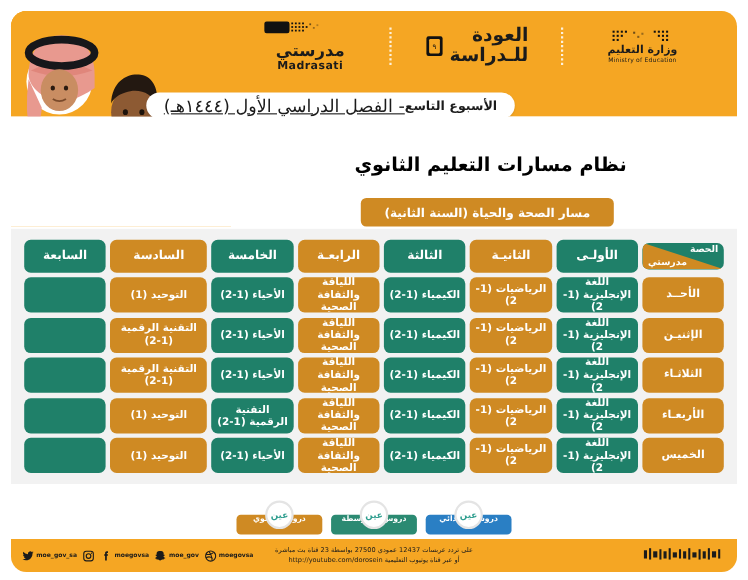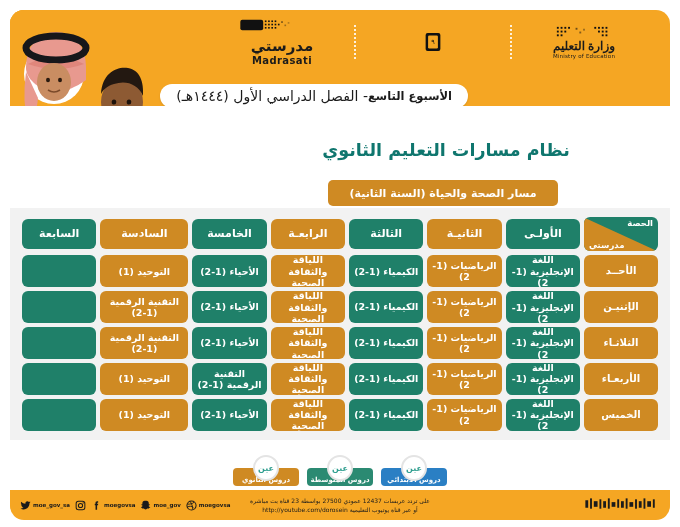--- a/index.html
+++ b/index.html
@@ -85,38 +85,38 @@
     position: absolute;
     right: 212px; top: 84px;
     height: 24px;
     padding: 0 16px;
     background: #ffffff;
     border-radius: 12px;
     display: flex; align-items: center; justify-content: center;
     box-shadow: 0 1px 2px rgba(0,0,0,.12);
   }
   .week-pill .w-b { font-size: 11.5px; font-weight: bold; color: #1b1b1b; }
-  .week-pill .w-n { font-size: 14px; color: #1b1b1b; }
+  .week-pill .w-n { font-size: 16px; color: #1b1b1b; text-decoration: underline; }
 
   
   .mid {
     position: absolute;
     left: 10px; top: 106px;
     width: 660px; height: 100px;
     background: #ffffff;
   }
 
   .sys-title {
     position: absolute;
     right: 0; top: 34px;
     width: 448px;
     text-align: center;
     font-size: 17.5px;
     font-weight: bold;
-    color: #0f766e;
+    color: #000000;
   }
 
   .track-pill {
     position: absolute;
     right: 112px; top: 74px;
     width: 230px; height: 26px;
     background: #cf8a23;
     border-radius: 5px;
     display: flex; align-items: center; justify-content: center;
     color: #ffffff;
@@ -159,21 +159,21 @@
   }
   .hdr { height: 30px; font-size: 11px; letter-spacing: .5px; }
   .green  { background: #1f8069; }
   .orange { background: #cf8a23; }
   .empty  { background: #1f8069; }
   .daycell { background: #cf8a23; font-size: 10px; letter-spacing: 1px; }
 
   
   .corner {
     position: relative;
-    height: 34px;
+    height: 24px;
     border-radius: 6px;
     overflow: hidden;
     background: #1f8069;
   }
   .corner .tri {
     position: absolute; inset: 0;
     background: #cf8a23;
     clip-path: polygon(0 0, 0 100%, 100% 100%);
   }
   .corner .lbl-period {
@@ -191,24 +191,24 @@
     left: 0; top: 446px;
     width: 680px; height: 44px;
     display: flex;
     flex-direction: row-reverse;
     align-items: center;
     justify-content: center;
     gap: 8px;
   }
   .badge {
     position: relative;
-    width: 66px; height: 18px;
+    width: 78px; height: 18px;
     border-radius: 4px;
     display: flex; align-items: flex-end; justify-content: center;
-    padding-bottom: 2px;
+    padding-bottom: 10px;
     margin-top: 18px;
   }
   .badge .b-txt {
     font-size: 7px; font-weight: bold; color: #ffffff; line-height: 1;
   }
   .badge .ain {
     position: absolute;
     top: -13px; left: 50%;
     transform: translateX(-50%);
     width: 26px; height: 26px;
@@ -350,20 +350,24 @@
 
     <div class="logo-divider"></div>
 
     <div class="logo-cell logo-back">
       <div style="display:flex;flex-direction:row-reverse;align-items:center;gap:5px;">
         <svg viewBox="0 0 22 24" width="18" height="20" xmlns="http://www.w3.org/2000/svg">
           <rect x="2" y="1" width="18" height="22" rx="2.5" fill="#111"></rect>
           <rect x="5" y="4" width="12" height="16" rx="1.5" fill="#f5a623"></rect>
           <text x="11" y="15" font-size="8" fill="#111" text-anchor="middle" font-family="DejaVu Sans">٩</text>
         </svg>
+        <div style="text-align:right;">
+          <div class="logo-ar logo-ar-big">العودة</div>
+          <div class="logo-ar logo-ar-big">للـدراسة</div>
+        </div>
       </div>
     </div>
 
     <div class="logo-divider"></div>
 
     <div class="logo-cell logo-moe">
       <svg viewBox="0 0 62 16" width="58" height="15" xmlns="http://www.w3.org/2000/svg">
         <g fill="#111">
           <rect x="2" y="2" width="2" height="2"></rect>
             <rect x="6" y="2" width="2" height="2"></rect>
@@ -381,21 +385,21 @@
             <rect x="46" y="2" width="2" height="2"></rect>
           <rect x="50" y="2" width="2" height="2"></rect>
             <rect x="54" y="2" width="2" height="2"></rect>
           <rect x="46" y="6" width="2" height="2"></rect>
             <rect x="50" y="6" width="2" height="2"></rect>
           <rect x="54" y="6" width="2" height="2"></rect>
           <rect x="50" y="10" width="2" height="2"></rect>
             <rect x="54" y="10" width="2" height="2"></rect>
         </g>
       </svg>
-      <div class="logo-ar" style="font-size:12px;font-family:Liberation Serif, serif;">وزارة التعليم</div>
+      <div class="logo-ar" style="font-size:10px;">وزارة التعليم</div>
       <div class="logo-sub">Ministry of Education</div>
     </div>
 
   </div>
 
   <div class="week-pill">
     <span class="w-b">الأسبوع التاسع</span>
     <span class="w-n"> - الفصل الدراسي الأول (١٤٤٤هـ)</span>
   </div>
 

